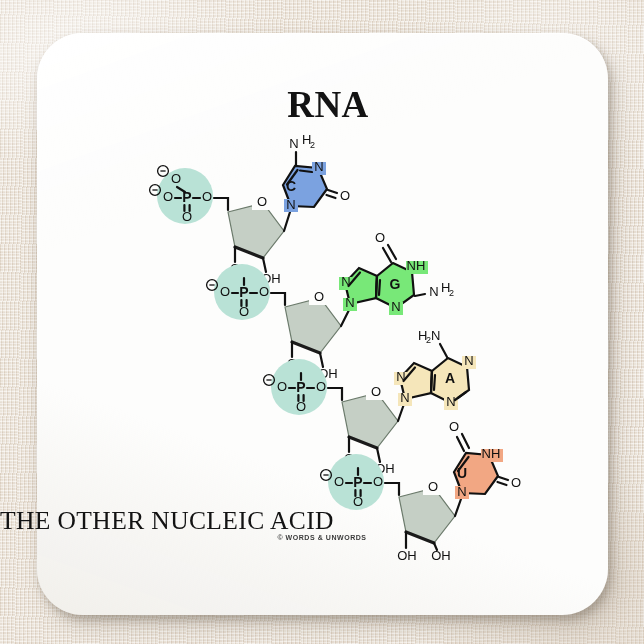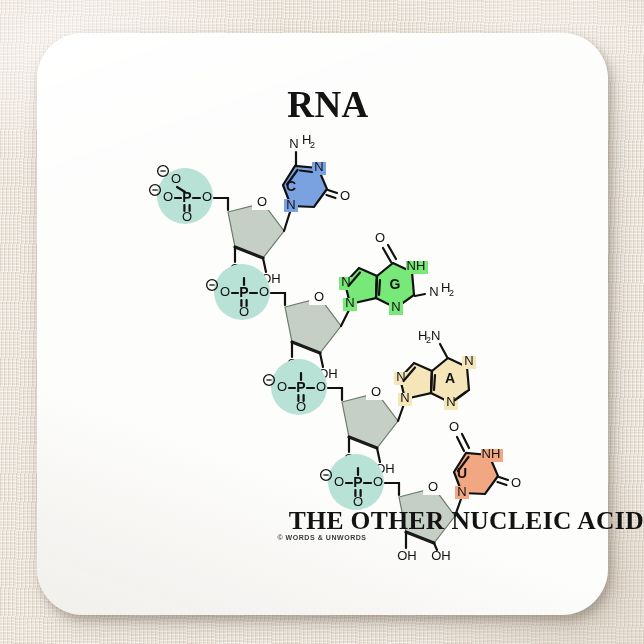--- a/index.html
+++ b/index.html
@@ -44,22 +44,22 @@
     pointer-events:none;
   }
 
   
   .title{
     position:absolute;left:0;right:0;top:83px;text-align:center;
     font-family:"Liberation Serif",serif;font-weight:bold;
     font-size:37px;letter-spacing:.5px;color:#131313;padding-left:12px;
   }
   .subtitle{
-    position:absolute;left:0;right:0;top:506px;text-align:right;
-    font-family:"Liberation Serif",serif;font-weight:bold;
+    position:absolute;left:0;right:0;top:506px;text-align:left;
+    font-family:"Liberation Serif",serif;font-weight:normal;
     font-size:25.5px;letter-spacing:.4px;color:#131313;
     white-space:nowrap;
   }
   .credit{
     position:absolute;left:0;right:0;top:534px;text-align:center;
     font-family:"Liberation Sans",sans-serif;font-weight:bold;
     font-size:7px;letter-spacing:.55px;color:#3a3a3a;
   }
 
   .diagram{position:absolute;left:0;top:0;width:644px;height:644px;}

